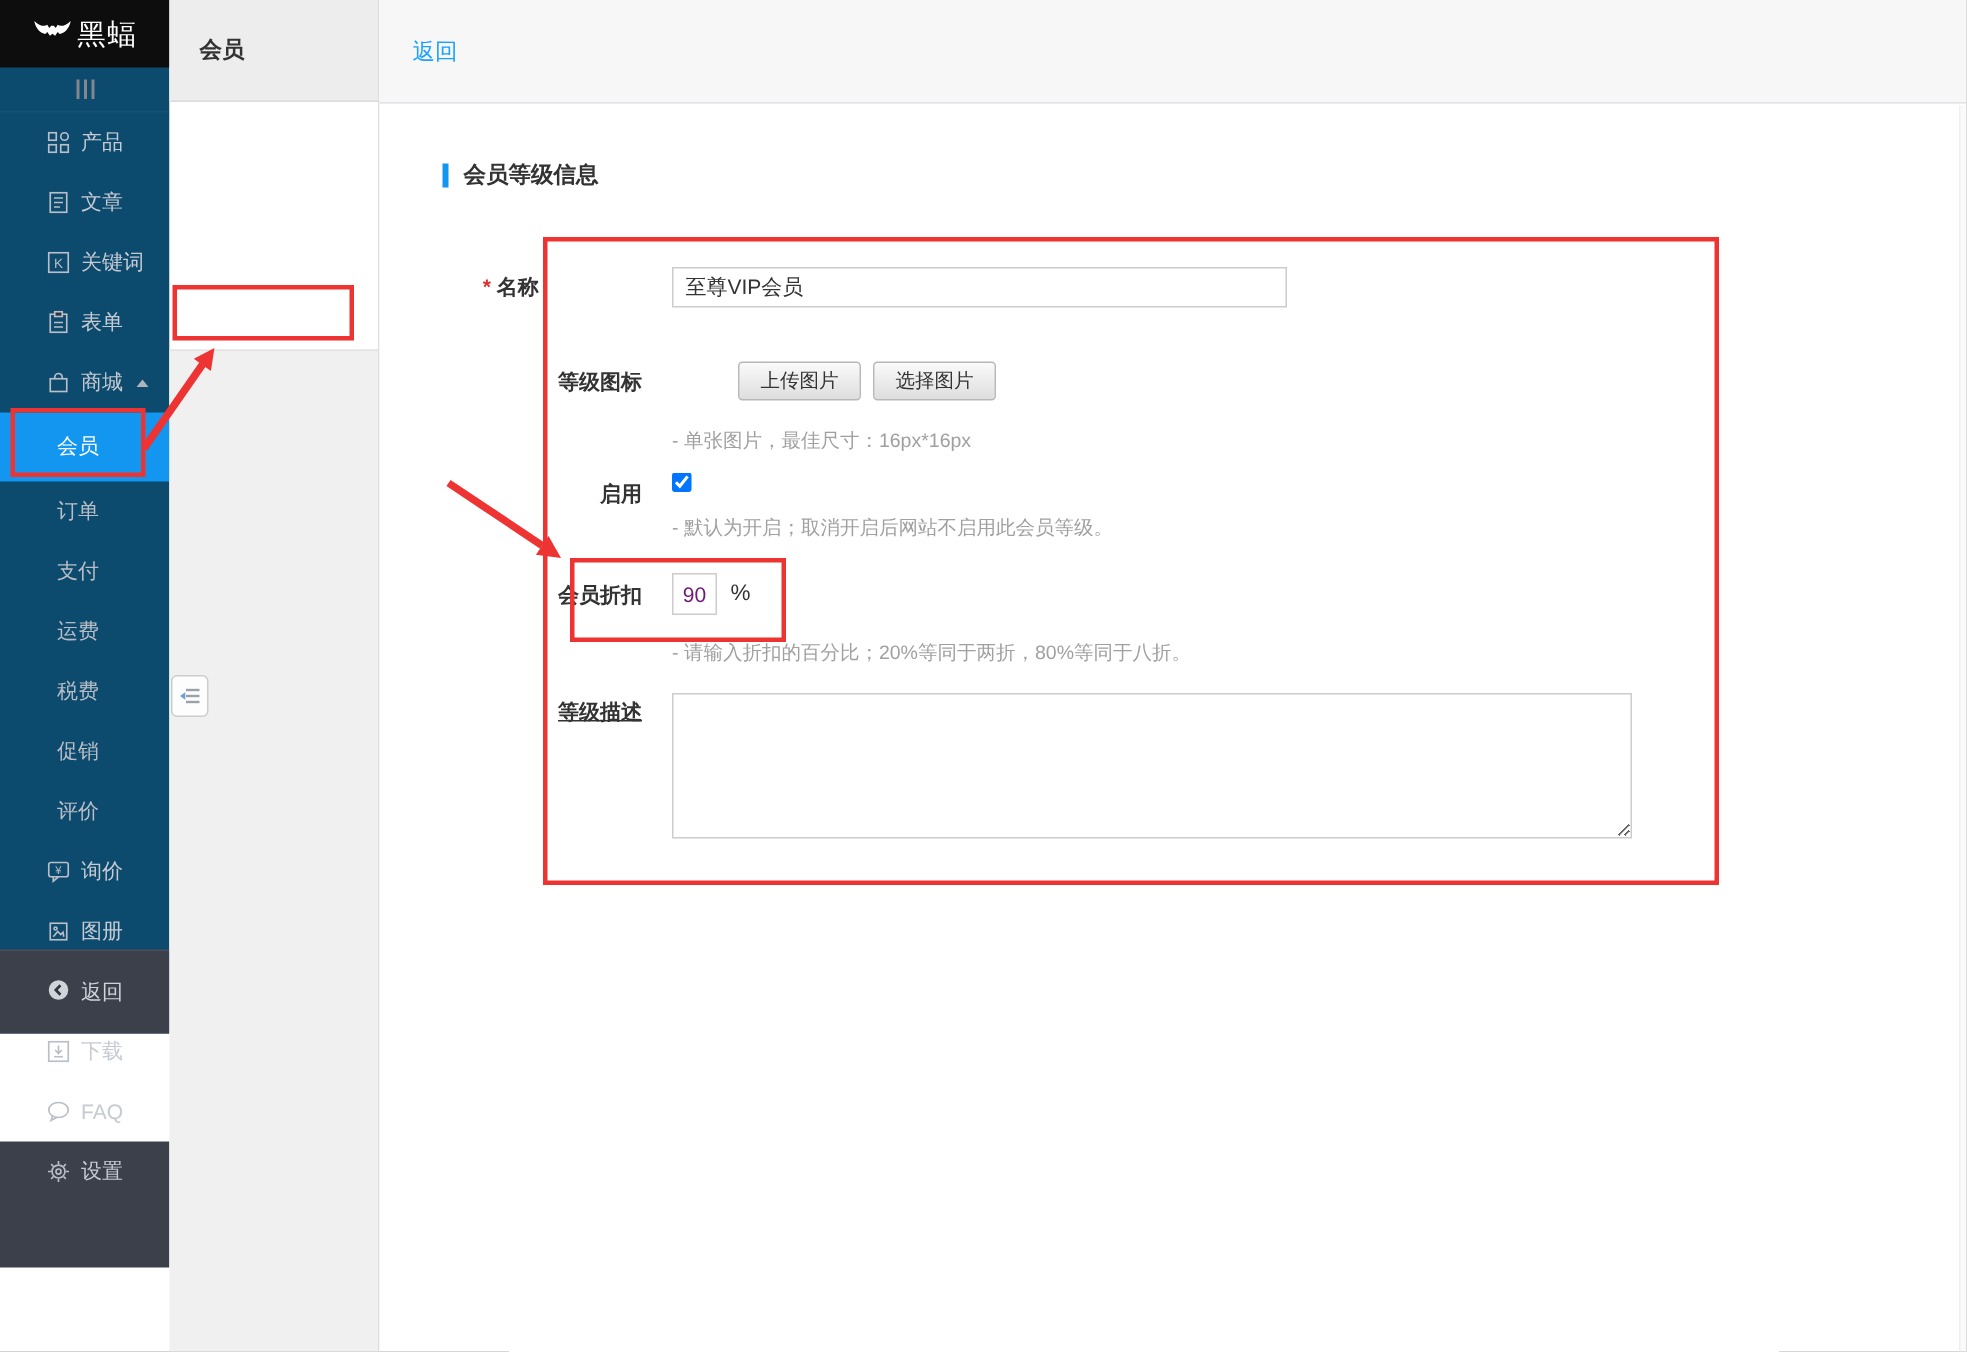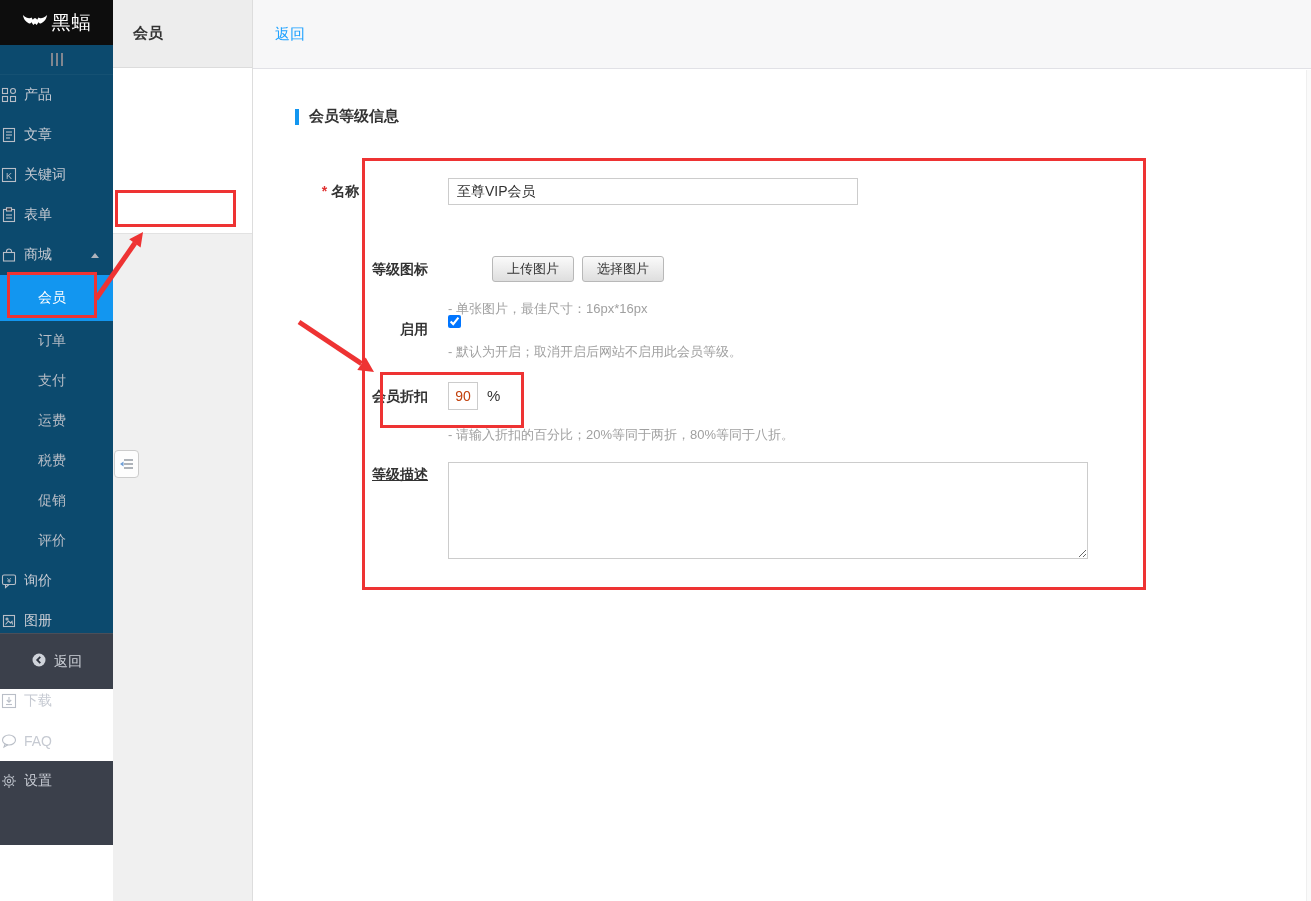--- a/index.html
+++ b/index.html
@@ -7,21 +7,21 @@
   .screen { position:relative; width:1311px; height:901px; background:#fff; overflow:hidden;
             font-family:"Liberation Sans","DejaVu Sans",sans-serif; }
 
   
   .sidebar { position:absolute; left:0; top:0; width:113px; height:689px; background:#0c4a6e; }
   .logo { height:45px; background:#0d0d0d; display:flex; align-items:center; justify-content:center; gap:4px; }
   .logo-text { color:#fff; font-size:19px; letter-spacing:1px; }
   .handle { height:30px; display:flex; align-items:center; justify-content:center; gap:3px;
             border-bottom:1px solid rgba(255,255,255,0.04); }
   .handle i { display:block; width:2px; height:13px; background:#81868f; }
-  .nav-item { height:40px; display:flex; align-items:center; padding-left:1px; color:#c6cad2; font-size:14px; cursor:pointer; }
+  .nav-item { height:40px; display:flex; align-items:center; padding-left:31px; color:#c6cad2; font-size:14px; cursor:pointer; }
   .nav-item .nav-icon { width:16px; height:16px; margin-right:7px; flex:0 0 16px; }
   .nav-icon svg { width:16px; height:16px; stroke:#b9bec7; fill:none; stroke-width:1.1; }
   .caret-up { margin-left:auto; margin-right:14px; width:0; height:0;
               border-left:4px solid transparent; border-right:4px solid transparent; border-bottom:5px solid #aeb3bc; }
   .sub-item { height:40px; display:flex; align-items:center; padding-left:38px; color:#b8bdc6; font-size:14px; cursor:pointer; }
   .sub-item.active { height:46px; background:#1296f0; color:#fff; }
   .settings-zone { height:84px; background:#3b404b; }
   .back-zone { position:absolute; left:0; bottom:0; width:113px; height:56px; background:#3b404b;
                border-top:1px solid rgba(255,255,255,0.08); display:flex; align-items:center; justify-content:center; gap:7px;
                color:#cfd3da; font-size:14px; cursor:pointer; }
@@ -49,21 +49,21 @@
   .flabel { width:195px; text-align:right; padding-right:20px; font-size:14px; font-weight:bold; color:#333; white-space:nowrap; }
   .req { color:#e03131; margin-right:4px; font-weight:bold; }
   .control { display:flex; flex-direction:column; }
   .hint { color:#a0a0a0; font-size:13px; }
 
   .text-input { width:410px; height:27px; border:1px solid #ccc; padding:0 8px; font-size:14px; color:#333; background:#fff;
                 font-family:inherit; }
   .gray-btn { height:26px; padding:0 14px; font-size:13px; color:#333; border:1px solid #b8b8b8; border-radius:3px;
               background:linear-gradient(#fafafa,#dedede); cursor:pointer; font-family:inherit; }
   .btn-row { display:flex; gap:8px;padding-left:44px; }
-  .small-input { width:30px; height:28px; border:1px solid #ccc; text-align:center; font-size:14px; color:#c2410c; font-family:inherit; }
+  .small-input { width:30px; height:28px; border:1px solid #ccc; text-align:center; font-size:14px; color:#701a75; font-family:inherit; }
   .unit { font-size:15px; color:#333; margin-left:9px; line-height:28px; }
   .desc-area { width:640px; height:97px; border:1px solid #ccc; resize:both; font-size:14px; padding:6px 8px; color:#333;
                font-family:inherit; }
   .chk { width:13px; height:13px; margin-top:2px; }
 
   .footer { position:absolute; left:0; right:0; bottom:0; height:56px; background:#fdfdfd; border-top:1px solid #e7e7e7; }
   .btn-save { position:absolute; left:20px; top:11px; width:100px; height:40px; background:#1dc779; color:#fff;
               border:none; border-radius:4px; font-size:14px; cursor:pointer; font-family:inherit; }
   .btn-save-new { position:absolute; left:130px; top:11px; width:100px; height:40px; background:#fcfcfc; color:#333;
                   border:1px solid #e3e3e3; border-radius:4px; font-size:14px; cursor:pointer; font-family:inherit; }
@@ -258,21 +258,21 @@
 
     <div class="row" style="top:178px;">
       <div class="flabel" style="line-height:27px;text-align:center;">
         <span class="req">*</span><span>名称</span>
       </div>
       <div class="control">
         <input class="text-input" type="text" value="至尊VIP会员" style="">
       </div>
     </div>
 
-    <div class="row" style="top:256px;">
+    <div class="row" style="top:241px;">
       <div class="flabel" style="line-height:26px;">等级图标</div>
       <div class="control">
         <div class="btn-row">
           <button class="gray-btn">上传图片</button>
           <button class="gray-btn">选择图片</button>
         </div>
         <div class="hint" style="margin-top:18px;">- 单张图片，最佳尺寸：16px*16px</div>
       </div>
     </div>
 

